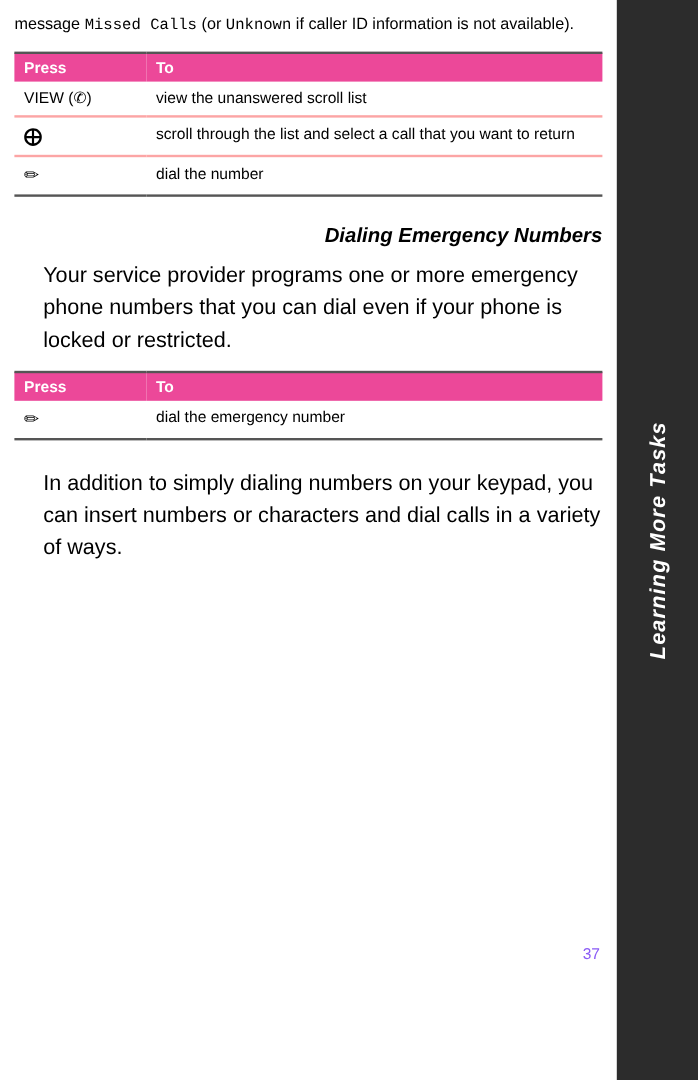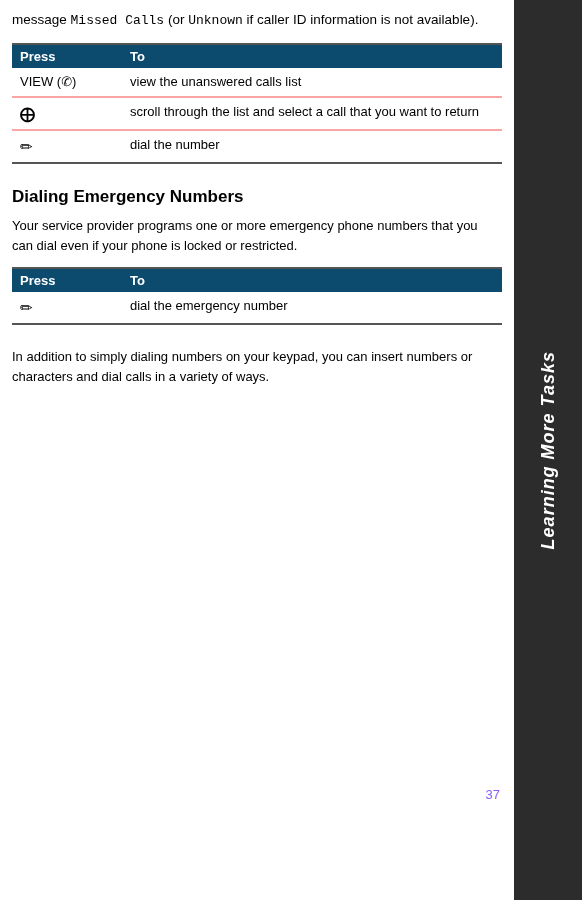--- a/index.html
+++ b/index.html
@@ -77,21 +77,21 @@
     
     .press-table {
       width: 100%;
       border-collapse: collapse;
       margin-bottom: 22px;
       border-top: 2px solid #555;
       border-bottom: 2px solid #555;
     }
 
     .press-table thead tr {
-      background: #0c4a6e;
+      background: #ec4899;
       margin-top: 40px;
     }
 
     .press-table thead th {
       color: #ffffff;
       font-weight: bold;
       font-size: 13px;
       padding: 4px 8px;
       text-align: left;
     }
@@ -113,28 +113,31 @@
 
     .press-table tbody td:first-child {
       width: 110px;
       font-family: Arial, Helvetica, sans-serif;
     }
 
     
     .section-heading {
       font-size: 17px;
       font-weight: bold;
+      font-style: italic;
       margin: 14px 0 8px 0;
       line-height: 1.3;
+      text-align: right;
     }
 
     .body-text {
-      font-size: 13px;
+      font-size: 18px;
       line-height: 1.5;
       margin-bottom: 12px;
+      margin-left: 24px;
     }
 
   </style>
 </head>
 <body>
 
 <div class="page-container">
 
   <div class="main-content">
 
@@ -147,21 +150,21 @@
         <tr>
           <th>Press</th>
           <th>To</th>
         </tr>
       </thead>
       <tbody>
         <tr>
           <td>
             <span>VIEW (</span><span style="font-size:13px;">✆</span><span>)</span>
           </td>
-          <td>view the unanswered calls list</td>
+          <td>view the unanswered scroll list</td>
         </tr>
         <tr>
           <td>
             <span style="font-size:15px; font-weight:bold;">⨁</span>
           </td>
           <td>scroll through the list and select a call that you want to return</td>
         </tr>
         <tr>
           <td>
             <span style="font-size:15px;">✏</span>

